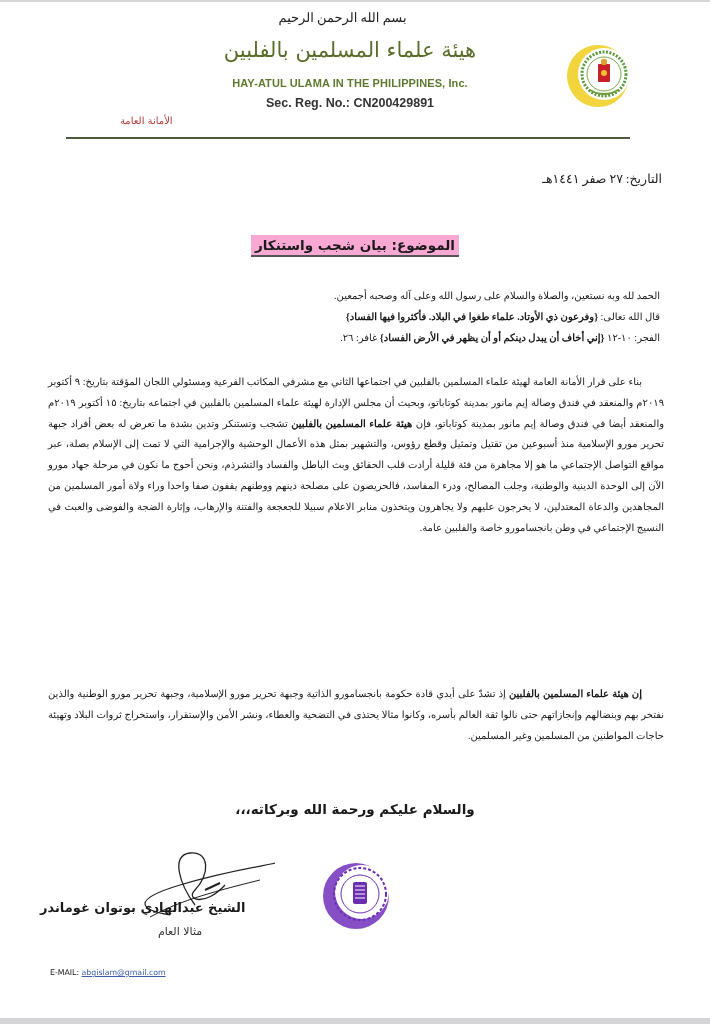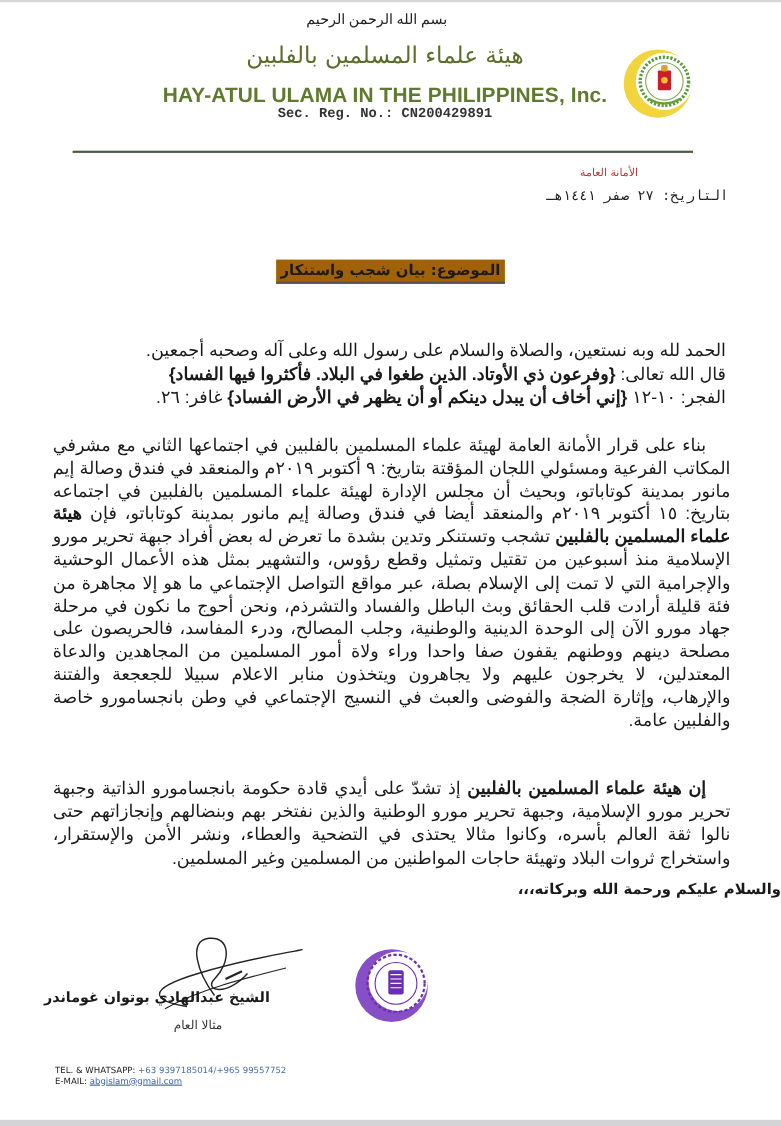--- a/index.html
+++ b/index.html
@@ -9,44 +9,44 @@
       font-family: "DejaVu Sans", sans-serif;
     }
     .topline { position: absolute; left: 0; top: 0; width: 710px; height: 2px; background: #d6d6d6; }
     .bottomline { position: absolute; left: 0; top: 1018px; width: 710px; height: 6px; background: #d4d4d6; }
 
     .basmala { position: absolute; top: 10px; left: 0; width: 685px; text-align: center;
       font-family: Liberation Serif, serif; font-size: 13px; color: #222; direction: rtl; }
     .org-ar { position: absolute; top: 38px; left: 120px; width: 460px; text-align: center;
       font-family: "DejaVu Serif", serif; font-size: 21px; color: #5a6e2a; direction: rtl; }
     .org-en { position: absolute; top: 77px; left: 120px; width: 460px; text-align: center;
-      font-family: "Liberation Sans", sans-serif; font-weight: bold; font-size: 19px; color: #5f7a2e; letter-spacing: 0.1px; }
+      font-family: "Liberation Sans", sans-serif; font-weight: bold; font-size: 11px; color: #5f7a2e; letter-spacing: 0.1px; }
     .secreg { position: absolute; top: 96px; left: 120px; width: 460px; text-align: center;
-      font-family: Liberation Mono, monospace; font-weight: bold; font-size: 12.5px; color: #333; }
-    .amana { position: absolute; top: 115px; left: 120px; width: 460px; text-align: right;
-      font-family: "DejaVu Serif", serif; font-size: 10px; color: #b23b3b; direction: rtl; margin-top: 36px; }
+      font-family: Liberation Sans, sans-serif; font-weight: bold; font-size: 12.5px; color: #333; }
+    .amana { position: absolute; top: 115px; left: 120px; width: 460px; text-align: left;
+      font-family: "DejaVu Serif", serif; font-size: 10px; color: #b23b3b; direction: rtl; }
     .header-rule { position: absolute; top: 137px; left: 66px; width: 564px; height: 2px; background: #4a5a3a; }
 
     .logo { position: absolute; left: 563px; top: 40px; width: 70px; height: 70px; }
 
     .date-block { position: absolute; top: 168px; right: 48px; direction: rtl; text-align: right;
-      font-family: Liberation Mono, monospace; font-size: 12.5px; line-height: 23px; color: #222; }
+      font-family: Liberation Serif, serif; font-size: 12.5px; line-height: 23px; color: #222; }
 
     .subject { position: absolute; top: 235px; left: 0; width: 710px; text-align: center; direction: rtl; }
-    .subject span.hl { background: #a16207; padding: 2px 4px; font-weight: bold; font-size: 13.5px;
+    .subject span.hl { background: #f9a8d4; padding: 2px 4px; font-weight: bold; font-size: 13.5px;
       border-bottom: 2px solid #555; font-family: "DejaVu Sans", sans-serif; margin-top: 20px; }
 
     .para { position: absolute; direction: rtl; text-align: justify;
-      font-family: Liberation Sans, sans-serif; font-size: 16px; color: #1a1a1a; margin-top: 24px; }
+      font-family: Liberation Serif, serif; font-size: 10px; color: #1a1a1a; }
     .para b { font-weight: bold; }
     .p-intro { top: 285px; left: 60px; width: 600px; line-height: 21px; text-align: right; }
     .p-main { top: 372px; left: 48px; width: 616px; line-height: 20.8px; text-indent: 22px; }
     .p-second { top: 683px; left: 48px; width: 616px; line-height: 21px; text-indent: 22px; }
 
-    .closing { position: absolute; top: 801px; left: 0; width: 710px; text-align: right; direction: rtl;
+    .closing { position: absolute; top: 801px; left: 0; width: 710px; text-align: center; direction: rtl;
       font-weight: bold; font-size: 13.5px; font-family: "DejaVu Sans", sans-serif; }
 
     .signature-svg { position: absolute; left: 110px; top: 845px; width: 170px; height: 80px; }
     .signer-name { position: absolute; top: 900px; left: 40px; width: 260px; text-align: left;
       font-weight: bold; font-size: 13px; direction: rtl; font-family: "DejaVu Sans", sans-serif; z-index: 1; }
     .signer-title { position: absolute; top: 925px; left: 110px; width: 140px; text-align: center;
       font-size: 11px; direction: rtl; color: #333; }
     .stamp { position: absolute; left: 320px; top: 860px; width: 72px; height: 72px; }
 
     .footer { position: absolute; top: 968px; left: 50px; font-family: "DejaVu Sans", sans-serif;
@@ -82,21 +82,21 @@
 <div class="date-block">
   <div>التاريخ: ٢٧ صفر ١٤٤١هـ</div>
 </div>
 
 <div class="subject">
   <span class="hl">الموضوع: بيان شجب واستنكار</span>
 </div>
 
 <div class="para p-intro">
   <div>الحمد لله وبه نستعين، والصلاة والسلام على رسول الله وعلى آله وصحبه أجمعين.</div>
-  <div><span>قال الله تعالى: </span><b>{وفرعون ذي الأوتاد. الذين طغوا في البلاد. فأكثروا فيها الفساد}</b></div>
+  <div><span>قال الله تعالى: </span><b>{وفرعون ذي الأوتاد. علماء طغوا في البلاد. فأكثروا فيها الفساد}</b></div>
   <div><span>الفجر: ١٠-١٢ </span><b>{إني أخاف أن يبدل دينكم أو أن يظهر في الأرض الفساد}</b><span> غافر: ٢٦.</span></div>
 </div>
 
 <div class="para p-main"><span>بناء على قرار الأمانة العامة لهيئة علماء المسلمين بالفلبين في اجتماعها الثاني مع مشرفي المكاتب الفرعية ومسئولي اللجان المؤقتة بتاريخ: ٩ أكتوبر ٢٠١٩م والمنعقد في فندق وصالة إيم مانور بمدينة كوتاباتو، وبحيث أن مجلس الإدارة لهيئة علماء المسلمين بالفلبين في اجتماعه بتاريخ: ١٥ أكتوبر ٢٠١٩م والمنعقد أيضا في فندق وصالة إيم مانور بمدينة كوتاباتو، فإن </span><b>هيئة علماء المسلمين بالفلبين</b><span> تشجب وتستنكر وتدين بشدة ما تعرض له بعض أفراد جبهة تحرير مورو الإسلامية منذ أسبوعين من تقتيل وتمثيل وقطع رؤوس، والتشهير بمثل هذه الأعمال الوحشية والإجرامية التي لا تمت إلى الإسلام بصلة، عبر مواقع التواصل الإجتماعي ما هو إلا مجاهرة من فئة قليلة أرادت قلب الحقائق وبث الباطل والفساد والتشرذم، ونحن أحوج ما نكون في مرحلة جهاد مورو الآن إلى الوحدة الدينية والوطنية، وجلب المصالح، ودرء المفاسد، فالحريصون على مصلحة دينهم ووطنهم يقفون صفا واحدا وراء ولاة أمور المسلمين من المجاهدين والدعاة المعتدلين، لا يخرجون عليهم ولا يجاهرون ويتخذون منابر الاعلام سبيلا للجعجعة والفتنة والإرهاب، وإثارة الضجة والفوضى والعبث في النسيج الإجتماعي في وطن بانجسامورو خاصة والفلبين عامة.</span></div>
 
 <div class="para p-second"><b>إن هيئة علماء المسلمين بالفلبين</b><span> إذ تشدّ على أيدي قادة حكومة بانجسامورو الذاتية وجبهة تحرير مورو الإسلامية، وجبهة تحرير مورو الوطنية والذين نفتخر بهم وبنضالهم وإنجازاتهم حتى نالوا ثقة العالم بأسره، وكانوا مثالا يحتذى في التضحية والعطاء، ونشر الأمن والإستقرار، واستخراج ثروات البلاد وتهيئة حاجات المواطنين من المسلمين وغير المسلمين.</span></div>
 
 <div class="closing">والسلام عليكم ورحمة الله وبركاته،،،</div>
 
 <svg class="signature-svg" viewBox="0 0 170 80">
@@ -111,17 +111,16 @@
 <svg class="stamp" viewBox="0 0 72 72">
   <circle cx="36" cy="36" r="33" fill="#7a3cc0" opacity="0.9"></circle>
   <circle cx="42" cy="32" r="27" fill="#ffffff"></circle>
   <circle cx="40" cy="34" r="26" fill="none" stroke="#6a2fb0" stroke-width="2" stroke-dasharray="3 2"></circle>
   <circle cx="40" cy="34" r="19" fill="none" stroke="#6a2fb0" stroke-width="1"></circle>
   <rect x="33" y="22" width="14" height="22" rx="2" fill="#6a2fb0"></rect>
   <path d="M35 26 h10 M35 30 h10 M35 34 h10 M35 38 h10" stroke="#fff" stroke-width="1"></path>
 </svg>
 
 <div class="footer">
-  <div><span class="lbl">TEL. &amp; WHATSAPP:</span><span class="val"> +63 9397185014/+965 99557752</span></div>
   <div><span class="lbl">E-MAIL:</span> <span class="link">abgislam@gmail.com</span></div>
 </div>
 
 <div class="bottomline"></div>
 
 </body></html>

